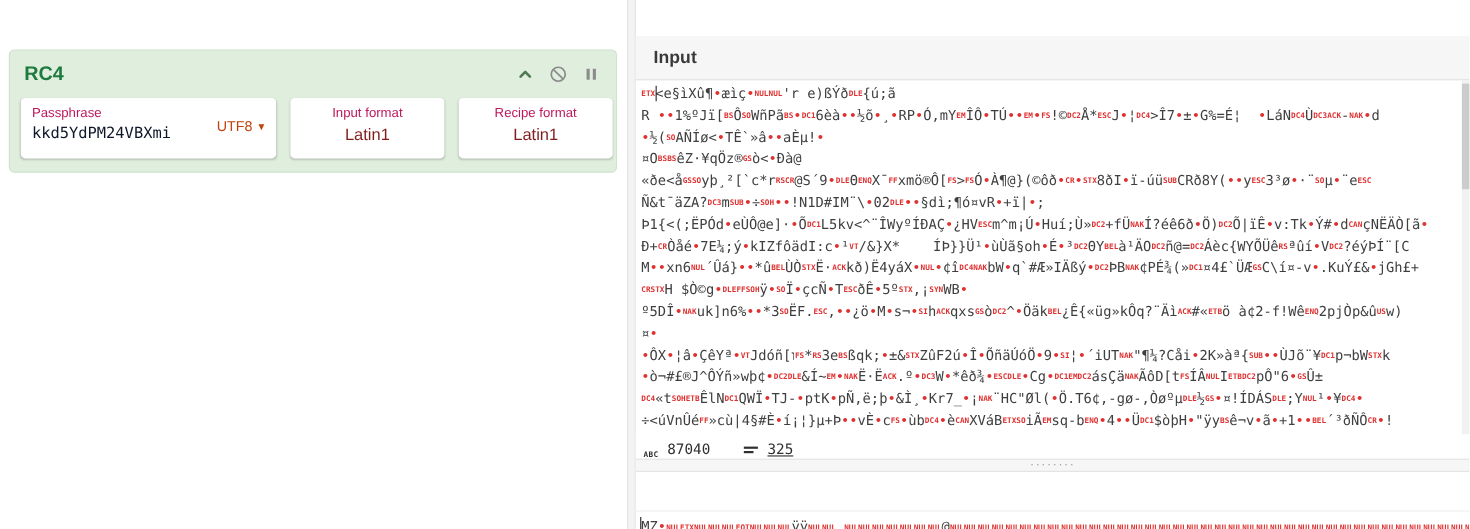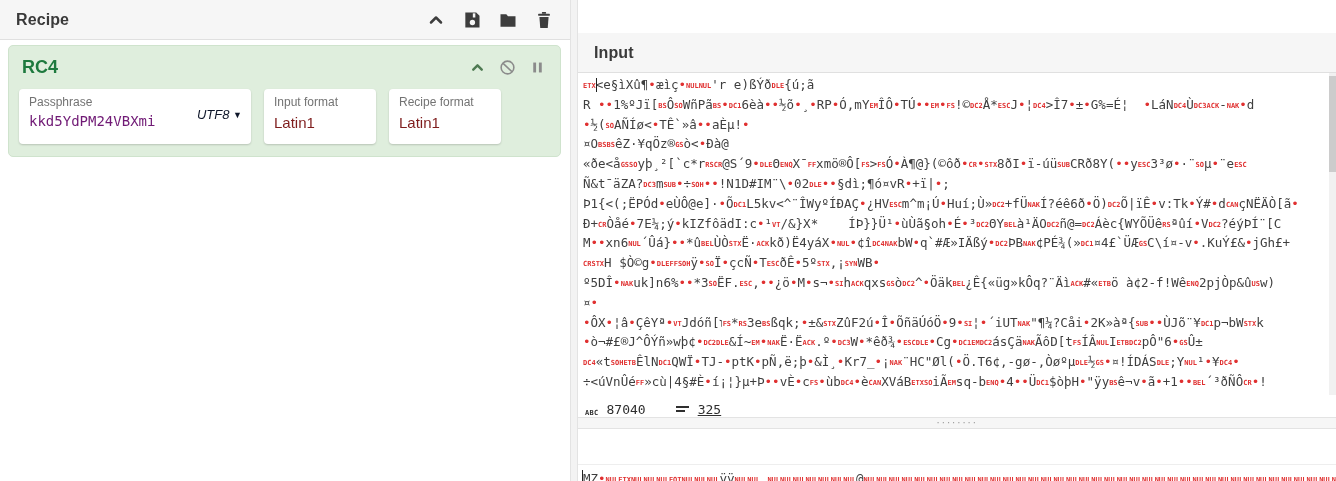--- a/index.html
+++ b/index.html
@@ -23,27 +23,27 @@
   
   .op { position:absolute; left:8px; top:45px; width:553px; height:112px;
         background:#dfeedd; border:1px solid #cfe3cd; border-radius:5px; }
   .op-title-row { display:flex; align-items:center; padding:11px 14px 0 13px; }
   .op-title { color:#1e7a3e; font-weight:bold; font-size:18px; }
   .op-icons { margin-left:auto; display:flex; align-items:center; gap:13px; }
   .oicon { width:17px; height:17px; display:block; cursor:pointer; }
   .op-args { position:absolute; left:10px; top:43px; display:flex; gap:13px; }
   .arg-box { background:#fff; border-radius:4px; box-shadow:0 1px 2px rgba(0,0,0,0.18);
              height:55px; padding:6px 10px 0 10px; position:relative; }
-  .arg-box .arg-label { display:block; color:#737373; font-size:12px; }
+  .arg-box .arg-label { display:block; color:#be185d; font-size:12px; }
   .arg-value { font-size:15px; color:#7f1d1d; margin-top:5px; }
   .arg-pass { width:232px; }
-  .arg-sel  { width:112px; cursor:pointer; }
+  .arg-sel  { width:140px; cursor:pointer;text-align:center; }
   .pass-input { border:none; outline:none; width:140px; margin-top:4px;
-                font-family:"DejaVu Sans Mono", monospace; font-size:14px; color:#701a75; background:transparent; }
-  .pass-toggle { position:absolute; right:9px; top:18px; color:#0f172a; font-size:13px; cursor:pointer;font-style:italic; }
+                font-family:"DejaVu Sans Mono", monospace; font-size:14px; color:#0f172a; background:transparent; }
+  .pass-toggle { position:absolute; right:9px; top:18px; color:#c2410c; font-size:13px; cursor:pointer; }
   .pass-toggle .tcaret { font-size:9px; position:relative; top:-1px; }
 
   
   .editor { position:absolute; left:0; right:0; overflow:hidden; white-space:pre;
             font-family:"DejaVu Sans Mono", monospace; font-size:12.5px; color:#3f3f3f; }
   .ed-line { height:19.8px; line-height:19.8px; }
   .cc  { color:#e03030; font-size:7px; font-weight:bold; letter-spacing:0; vertical-align:1.5px; }
   .dot { color:#e03030; }
   .caret { position:absolute; width:1px; background:#222; }
 
@@ -71,41 +71,20 @@
   
   .scroll-track { position:absolute; right:0; top:40px; width:7px; height:322px; background:#f1f1f1; }
   .scroll-thumb { position:absolute; right:0; top:3px; width:7px; height:96px; background:#cccccc; cursor:pointer; }
 </style>
 </head>
 <body>
 
 <div class="app">
 
   <div class="left-pane">
-    <div class="pane-header">
-      <span class="pane-title">Recipe</span>
-      <div class="header-icons">
-        <svg class="hicon" viewBox="0 0 24 24">
-          <polyline points="6,15 12,9 18,15" fill="none" stroke="#3d3d3d" stroke-width="3" stroke-linecap="round" stroke-linejoin="round"></polyline>
-        </svg>
-        <svg class="hicon" viewBox="0 0 24 24">
-          <path d="M4 3 h13 l4 4 v14 h-17 z" fill="#3d3d3d"></path>
-          <rect x="13" y="4" width="3" height="5" fill="#f6f6f6"></rect>
-          <circle cx="12.5" cy="15" r="3.2" fill="#f6f6f6"></circle>
-        </svg>
-        <svg class="hicon" viewBox="0 0 24 24">
-          <path d="M3 5 h7 l2 2.5 h9 v12.5 h-18 z" fill="#3d3d3d"></path>
-        </svg>
-        <svg class="hicon" viewBox="0 0 24 24">
-          <rect x="9.5" y="2.5" width="5" height="2" rx="0.5" fill="#3d3d3d"></rect>
-          <rect x="5" y="4.5" width="14" height="2.4" rx="0.6" fill="#3d3d3d"></rect>
-          <path d="M6.5 8.5 h11 l-1 13 h-9 z" fill="#3d3d3d"></path>
-        </svg>
-      </div>
-    </div>
 
     <div class="op">
       <div class="op-title-row">
         <span class="op-title">RC4</span>
         <div class="op-icons">
           <svg class="oicon" viewBox="0 0 24 24">
             <polyline points="6,15 12,9 18,15" fill="none" stroke="#4e7a52" stroke-width="3.4" stroke-linecap="round" stroke-linejoin="round"></polyline>
           </svg>
           <svg class="oicon" viewBox="0 0 24 24">
             <circle cx="12" cy="12" r="9" fill="none" stroke="#8b8b8b" stroke-width="2.2"></circle>

